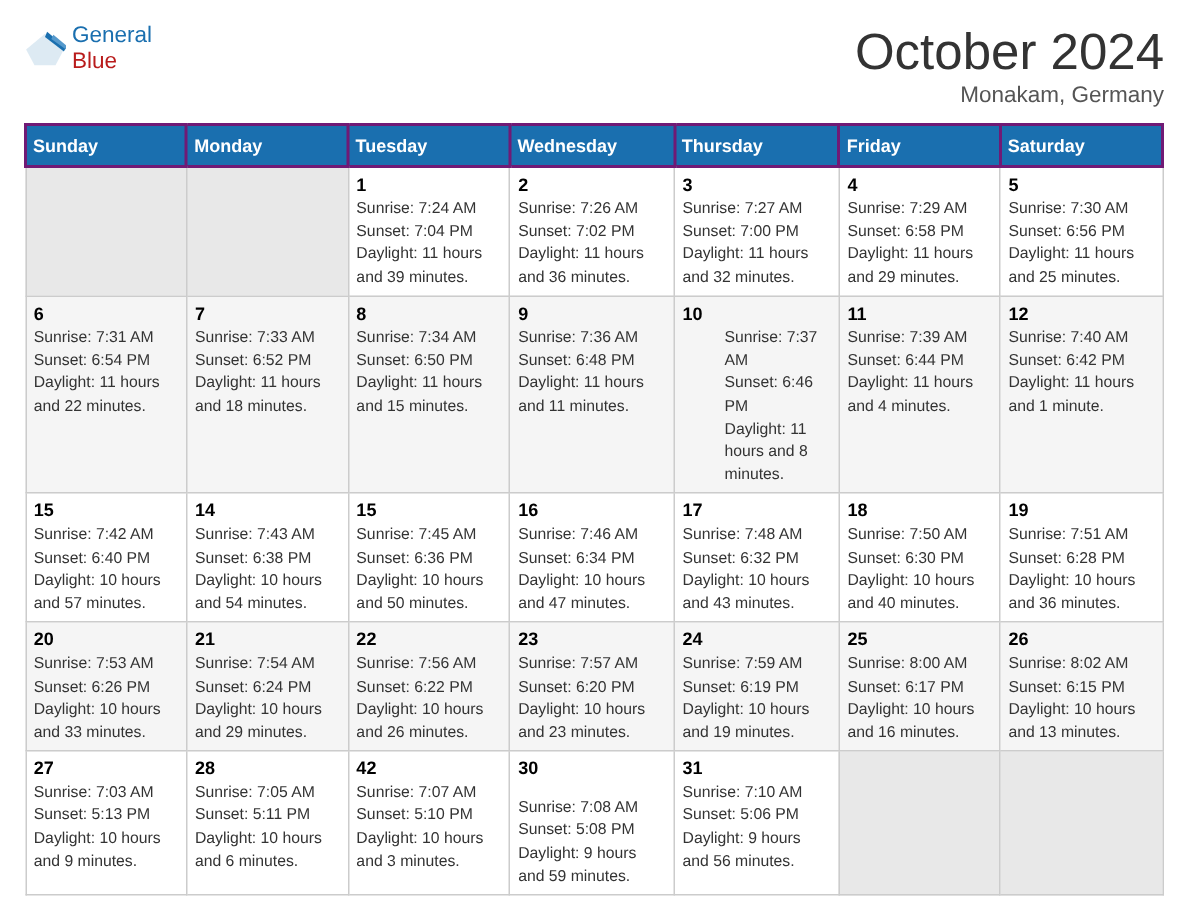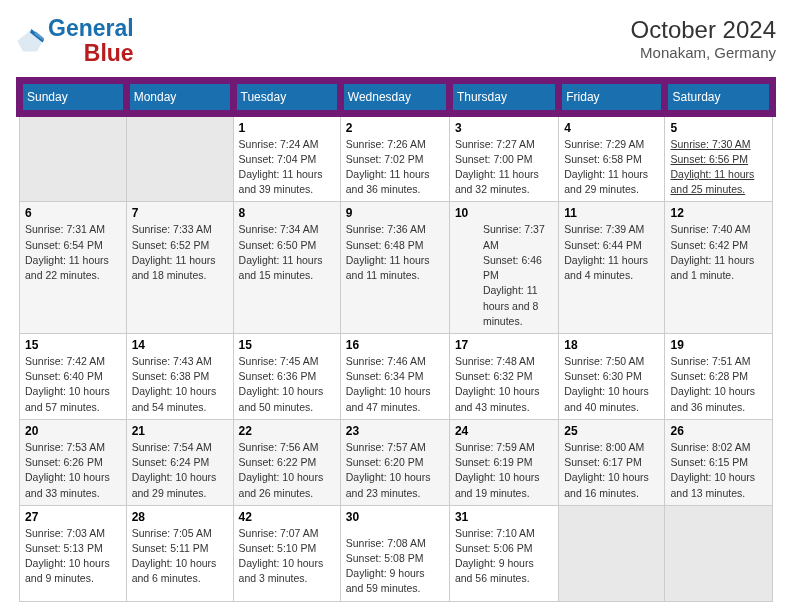--- a/index.html
+++ b/index.html
@@ -15,59 +15,58 @@
       justify-content: space-between;
       align-items: flex-start;
       margin-bottom: 10px;
     }
     .logo {
       display: flex;
       align-items: center;
       gap: 4px;
     }
     .logo-text {
-      font-size: 23px;
-      font-weight: bold;
+      font-size: 15px;
+      font-weight: normal;
       color: #333;
       line-height: 1.1;
-      text-align: right;
     }
     .logo-text span {
       color: #1a6faf;
     }
     .logo-icon {
       width: 28px;
       height: 28px;
     }
     .title-block {
       text-align: right;
     }
     .month-title {
-      font-size: 24px;
+      font-size: 34px;
       font-weight: normal;
       color: #333;
       margin-left: 28px;
     }
     .subtitle {
       font-size: 15px;
       color: #555;
     }
     table {
       width: 100%;
       border-collapse: collapse;
       font-size: 11px;
     }
     thead tr th {
       background: #1a6faf;
       color: #fff;
-      font-weight: normal;
+      font-weight: bold;
       font-size: 12px;
       padding: 6px 4px;
       text-align: left;
-      border: 7px solid #701a75;
+      border: 2px solid #701a75;
     }
     tbody tr td {
       border: 1px solid #ccc;
       vertical-align: top;
       padding: 4px 5px;
       min-height: 70px;
       width: 113px;
     }
     tbody tr:nth-child(odd) td {
       background: #fff;
@@ -145,21 +144,21 @@
 Daylight: 11 hours and 32 minutes.</div>
         </td>
         <td>
           <div class="day-num">4</div>
           <div class="day-info" style="white-space: pre-line;">Sunrise: 7:29 AM
 Sunset: 6:58 PM
 Daylight: 11 hours and 29 minutes.</div>
         </td>
         <td>
           <div class="day-num">5</div>
-          <div class="day-info" style="white-space: pre-line; text-decoration: underline;">Sunrise: 7:30 AM
+          <div class="day-info" style="white-space: pre-line;">Sunrise: 7:30 AM
 Sunset: 6:56 PM
 Daylight: 11 hours and 25 minutes.</div>
         </td>
       </tr>
       <tr>
         <td>
           <div class="day-num">6</div>
           <div class="day-info" style="white-space: pre-line;">Sunrise: 7:31 AM
 Sunset: 6:54 PM
 Daylight: 11 hours and 22 minutes.</div>

